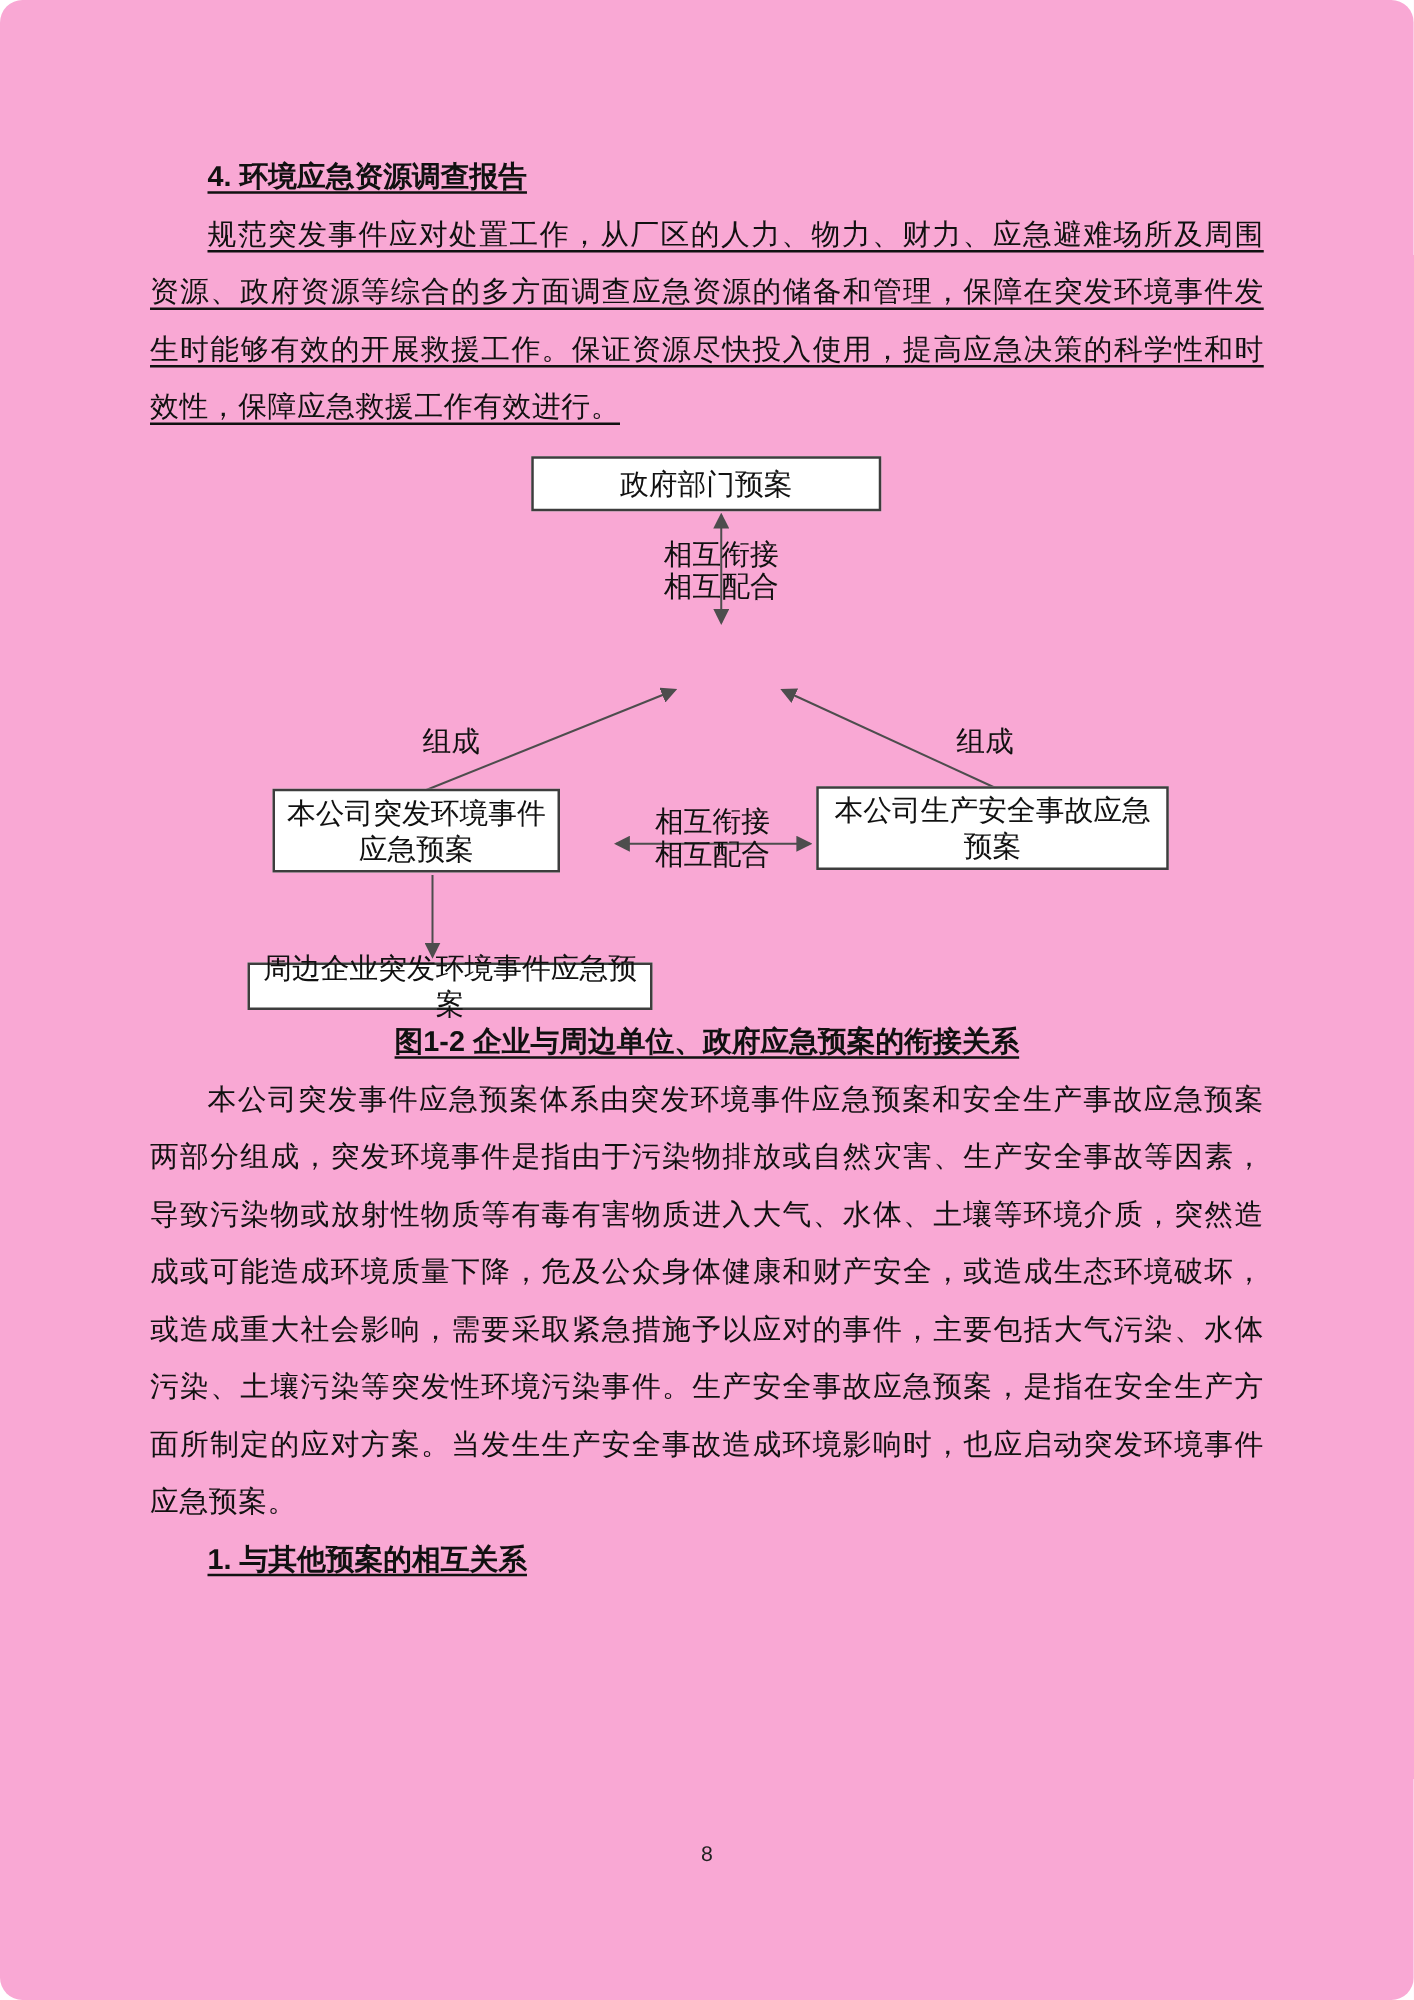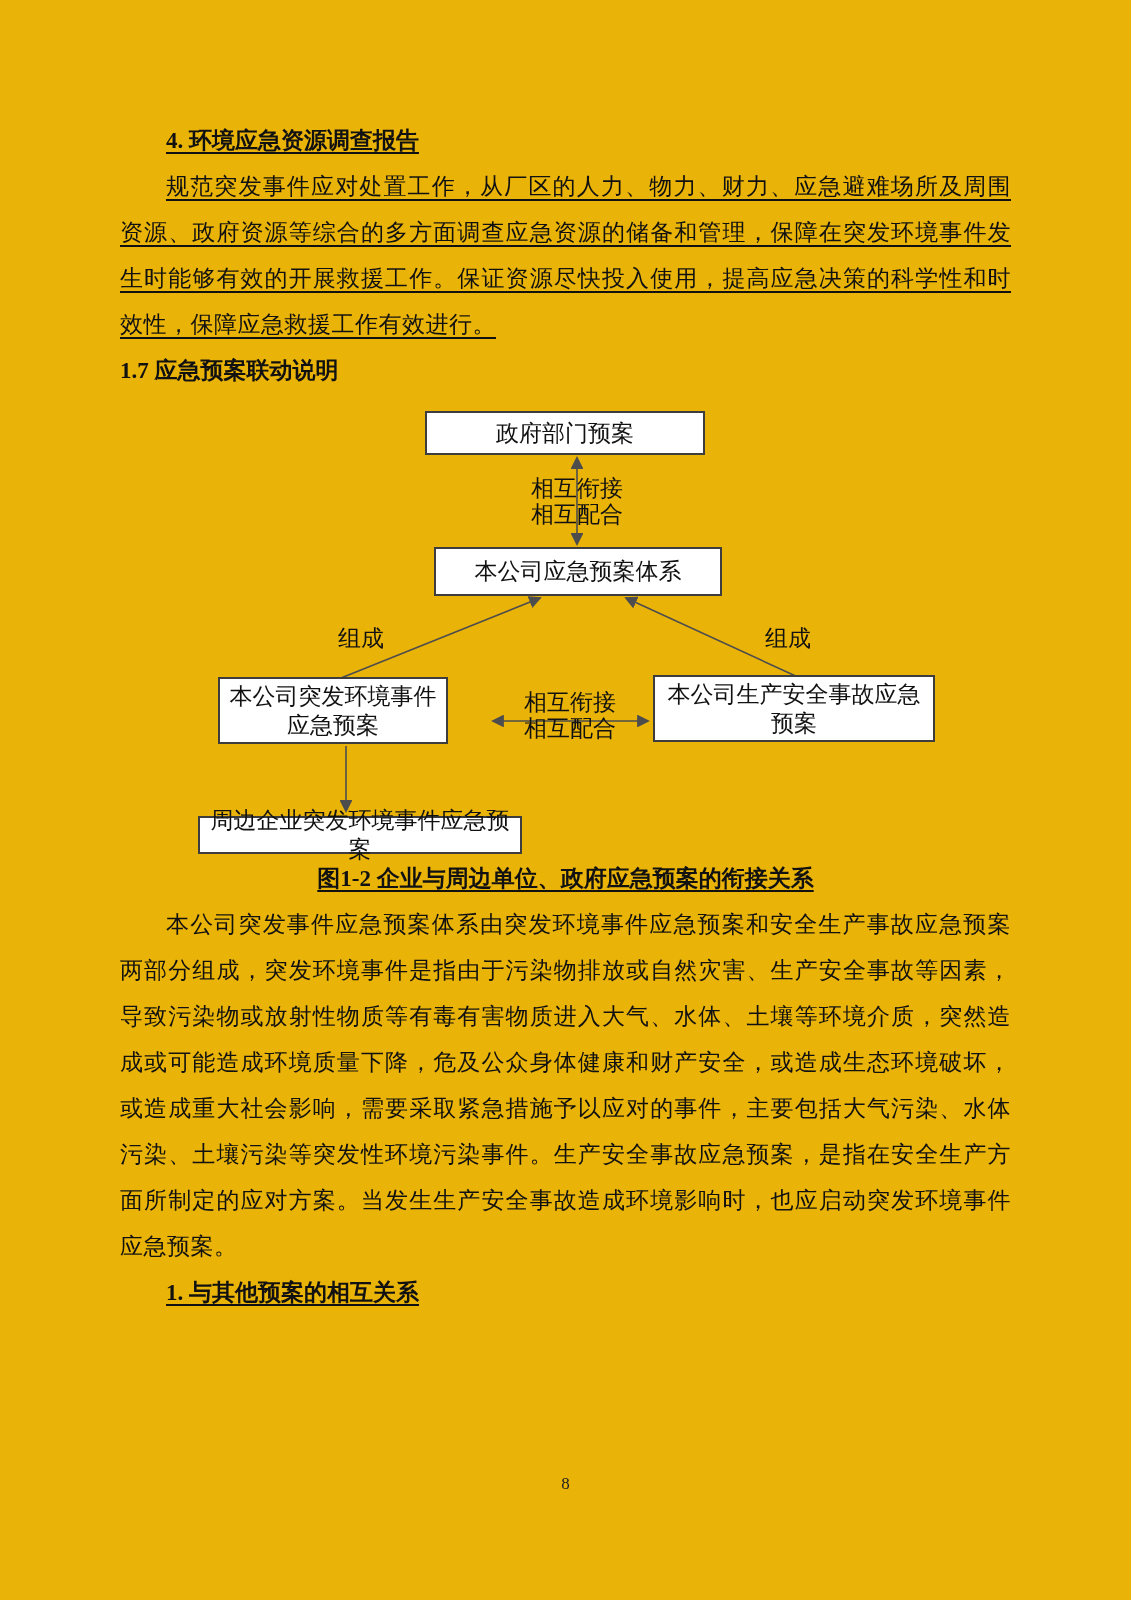--- a/index.html
+++ b/index.html
@@ -1,24 +1,25 @@
 <!DOCTYPE html>
 <html><head>
 <meta charset="utf-8">
 <style>
   html, body { margin: 0; padding: 0; background: #ffffff; }
   .page {
     position: relative;
     width: 1131px;
     height: 1600px;
-    background: #eab308;
-    font-family: Liberation Serif, serif;
+    background: #f9a8d4;
+    font-family: Liberation Sans, sans-serif;
     font-size: 23px;
     color: #111111;
     overflow: hidden;
+    border-radius: 18px;
   }
   .content { padding: 118px 120px 0 120px; }
   .line { margin: 0; line-height: 46px; }
   .h-bold-u { font-weight: bold; text-decoration: underline; text-underline-offset: 4px; text-indent: 2em; }
   .h-bold { font-weight: bold; }
   .para { text-align: justify; text-indent: 2em; letter-spacing: 0.5px; }
   .para.u { text-decoration: underline; text-underline-offset: 5px; text-decoration-thickness: 1.5px; }
   .caption { text-align: center; font-weight: bold; text-decoration: underline; text-underline-offset: 4px; }
 
   
@@ -52,21 +53,20 @@
 </head>
 <body>
 
 <div class="page">
   <div class="content">
 
     <p class="line h-bold-u">4. 环境应急资源调查报告</p>
 
     <p class="line para u">规范突发事件应对处置工作，从厂区的人力、物力、财力、应急避难场所及周围资源、政府资源等综合的多方面调查应急资源的储备和管理，保障在突发环境事件发生时能够有效的开展救援工作。保证资源尽快投入使用，提高应急决策的科学性和时效性，保障应急救援工作有效进行。</p>
 
-    <p class="line h-bold">1.7 应急预案联动说明</p>
 
     <div class="flowchart">
 
       <svg class="fc-svg" viewBox="0 0 1131 462" xmlns="http://www.w3.org/2000/svg">
         <defs>
           <marker id="ah" viewBox="0 0 10 10" refX="8.5" refY="5" markerWidth="8" markerHeight="8" orient="auto-start-reverse">
             <path d="M0,0 L10,5 L0,10 z" fill="#4d4d4d"></path>
           </marker>
         </defs>
 
@@ -83,23 +83,20 @@
 
       <div class="node" style="left:425px; top:17px; width:280px; height:44px;">
         <span>政府部门预案</span>
       </div>
 
       <div class="fc-label" style="left:500px; top:82px; width:154px;">
         <span>相互衔接</span>
         <span>相互配合</span>
       </div>
 
-      <div class="node" style="left:434px; top:153px; width:288px; height:49px;">
-        <span>本公司应急预案体系</span>
-      </div>
 
       <div class="fc-label" style="left:318px; top:232px; width:86px;">
         <span>组成</span>
       </div>
 
       <div class="fc-label" style="left:742px; top:232px; width:92px;">
         <span>组成</span>
       </div>
 
       <div class="node" style="left:218px; top:283px; width:230px; height:67px;">

